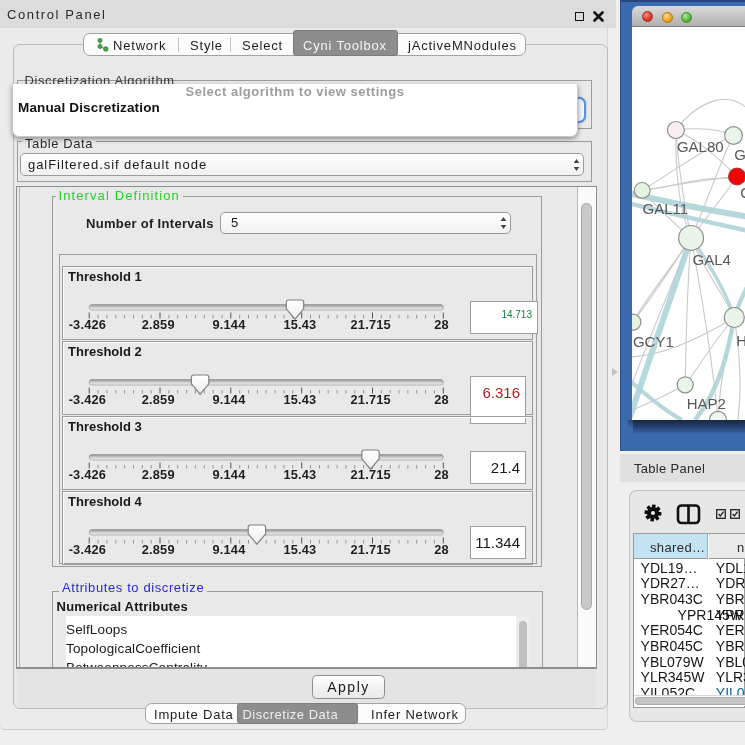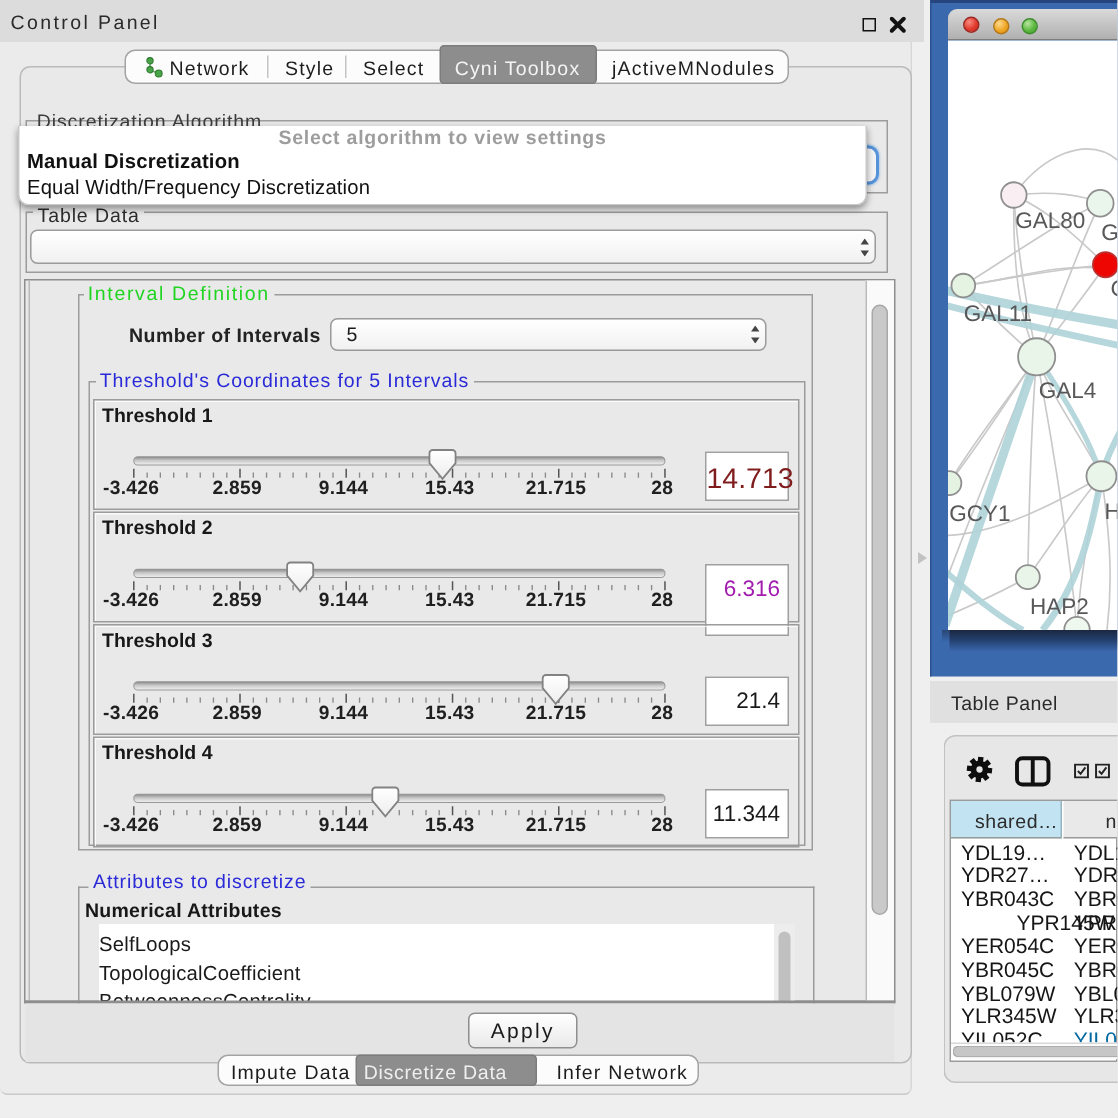--- a/index.html
+++ b/index.html
@@ -33,39 +33,39 @@
 <div class="abs tabtxt" style="left:190px;top:38px;">Style</div>
 <div class="abs tabtxt" style="left:242px;top:38px;">Select</div>
 <div class="abs" style="left:292.5px;top:38px;width:105px;text-align:center;font-size:13px;letter-spacing:0.8px;color:#f4f4f4;">Cyni Toolbox</div>
 <div class="abs tabtxt" style="left:408px;top:38px;text-align:right;">jActiveMNodules</div>
 <div class="grp" style="left:16.7px;top:80px;width:575px;height:49px;"></div>
 <div class="abs" style="left:24.5px;top:72.5px;width:175px;height:11.5px;overflow:hidden;font-size:13px;letter-spacing:0.6px;color:#3c3c3c;">Discretization Algorithm</div>
 <div class="abs" style="left:500px;top:97px;width:86px;height:26px;border:2.5px solid #5693d8;border-radius:7px;background:#f4f4f4;box-shadow:0 0 2px #74a8e0;"></div>
 <div class="grp" style="left:16.7px;top:141px;width:575px;height:41px;"></div>
 <div class="gt" style="left:22px;top:135.5px;">Table Data</div>
 <div class="combo" style="left:20.3px;top:153px;width:564px;height:23px;"></div>
+<div class="abs" style="left:28px;top:157px;font-size:13px;letter-spacing:0.95px;color:#1a1a1a;">galFiltered.sif default node</div>
 <svg class="abs" style="left:573px;top:159px;" width="7" height="12" viewBox="0 0 7 12">
       <path d="M3.5,0 L6.3,4 L0.7,4 Z" fill="#444"></path>
       <path d="M3.5,12 L6.3,8 L0.7,8 Z" fill="#444"></path>
     </svg>
 <div class="abs" style="left:15.5px;top:185.5px;width:581px;height:482.5px;border:1px solid #8e8e8e;background:#e9e9e9;"></div>
 <div class="abs" style="left:19px;top:186.5px;width:1px;height:480px;background:#b9b9b9;"></div>
 <div class="abs" style="left:577px;top:186.5px;width:19px;height:480.5px;background:#fafafa;border-left:1px solid #b9b9b9;"></div>
 <div class="abs" style="left:581px;top:203px;width:11px;height:407px;background:#c9c9c9;border:1px solid #a8a8a8;border-radius:6px;"></div>
 <div class="grp" style="left:52.3px;top:196px;width:490px;height:371px;"></div>
 <div class="gt" style="left:55.5px;top:188px;color:#21d421;letter-spacing:1.1px;">Interval Definition</div>
 <div class="abs" style="left:86px;top:216px;font-size:13px;letter-spacing:0.3px;font-weight:bold;color:#222;">Number of Intervals</div>
 <div class="combo" style="left:220px;top:212px;width:291px;height:21.5px;"></div>
 <div class="abs" style="left:231px;top:215px;font-size:13px;color:#1a1a1a;">5</div>
 <svg class="abs" style="left:500px;top:217px;" width="7" height="12" viewBox="0 0 7 12">
       <path d="M3.5,0 L6.3,4 L0.7,4 Z" fill="#444"></path>
       <path d="M3.5,12 L6.3,8 L0.7,8 Z" fill="#444"></path>
     </svg>
 <div class="grp" style="left:58.5px;top:254px;width:478px;height:310px;"></div>
-<div class="gt" style="left:63.5px;top:245.5px;color:#2a2ad8;">Threshold's Coordinates for 5 Intervals</div>
 <div class="abs" style="left:62px;top:265.5px;width:470.5px;height:74px;border:1px solid #9c9c9c;box-shadow:inset 1px 1px 0 rgba(255,255,255,.8);"></div>
     <div class="abs" style="left:68px;top:268.5px;font-size:13px;font-weight:bold;color:#181818;">Threshold 1</div>
     <svg class="abs" style="left:62px;top:265.5px;" width="470" height="73" viewBox="0 0 470 73">
       <defs>
         <linearGradient id="tg1" x1="0" y1="0" x2="0" y2="1">
           <stop offset="0" stop-color="#8b8b8b"></stop>
           <stop offset="0.45" stop-color="#c9c9c9"></stop>
           <stop offset="1" stop-color="#f2f2f2"></stop>
         </linearGradient>
         <linearGradient id="th1" x1="0" y1="0" x2="0" y2="1">
@@ -77,21 +77,21 @@
       <path d="M27.2,46.5V52.5 M98.0,46.5V52.5 M168.8,46.5V52.5 M239.7,46.5V52.5 M310.5,46.5V52.5 M381.3,46.5V52.5" stroke="#555" stroke-width="1"></path>
       <path d="M36.1,49V52.5 M44.9,49V52.5 M53.8,49V52.5 M62.6,49V52.5 M71.5,49V52.5 M80.3,49V52.5 M89.2,49V52.5 M106.9,49V52.5 M115.7,49V52.5 M124.6,49V52.5 M133.4,49V52.5 M142.3,49V52.5 M151.1,49V52.5 M160.0,49V52.5 M177.7,49V52.5 M186.5,49V52.5 M195.4,49V52.5 M204.2,49V52.5 M213.1,49V52.5 M222.0,49V52.5 M230.8,49V52.5 M248.5,49V52.5 M257.4,49V52.5 M266.2,49V52.5 M275.1,49V52.5 M283.9,49V52.5 M292.8,49V52.5 M301.6,49V52.5 M319.3,49V52.5 M328.2,49V52.5 M337.0,49V52.5 M345.9,49V52.5 M354.7,49V52.5 M363.6,49V52.5 M372.4,49V52.5" stroke="#8a8a8a" stroke-width="0.9"></path>
       <text x="25.4" y="63" font-size="12.8" font-weight="bold" letter-spacing="0.2" fill="#1f1f1f" text-anchor="middle" font-family="Liberation Sans">-3.426</text>
       <text x="96.2" y="63" font-size="12.8" font-weight="bold" letter-spacing="0.2" fill="#1f1f1f" text-anchor="middle" font-family="Liberation Sans">2.859</text>
       <text x="167.0" y="63" font-size="12.8" font-weight="bold" letter-spacing="0.2" fill="#1f1f1f" text-anchor="middle" font-family="Liberation Sans">9.144</text>
       <text x="237.9" y="63" font-size="12.8" font-weight="bold" letter-spacing="0.2" fill="#1f1f1f" text-anchor="middle" font-family="Liberation Sans">15.43</text>
       <text x="308.7" y="63" font-size="12.8" font-weight="bold" letter-spacing="0.2" fill="#1f1f1f" text-anchor="middle" font-family="Liberation Sans">21.715</text>
       <text x="379.5" y="63" font-size="12.8" font-weight="bold" letter-spacing="0.2" fill="#1f1f1f" text-anchor="middle" font-family="Liberation Sans">28</text>
       <path d="M226.5,34 h13 a2.2,2.2 0 0 1 2.2,2.2 v6.6 l-8.7,10.4 l-8.7,-10.4 v-6.6 a2.2,2.2 0 0 1 2.2,-2.2 z" fill="url(#th1)" stroke="#828282" stroke-width="1.2"></path>
     </svg>
-    <div class="abs" style="left:470px;top:300.5px;width:56px;height:33px;background:#fff;border:1px solid #9f9f9f;font-size:19px;color:#7f1d1d;text-align:right;padding:7px 5px 0 0;">14.713</div>
+    <div class="abs" style="left:470px;top:300.5px;width:68px;height:33px;background:#fff;border:1px solid #9f9f9f;font-size:10px;color:#15803d;text-align:right;padding:7px 5px 0 0;">14.713</div>
 <div class="abs" style="left:62px;top:340.5px;width:470.5px;height:74px;border:1px solid #9c9c9c;box-shadow:inset 1px 1px 0 rgba(255,255,255,.8);"></div>
     <div class="abs" style="left:68px;top:343.5px;font-size:13px;font-weight:bold;color:#181818;">Threshold 2</div>
     <svg class="abs" style="left:62px;top:340.5px;" width="470" height="73" viewBox="0 0 470 73">
       <defs>
         <linearGradient id="tg2" x1="0" y1="0" x2="0" y2="1">
           <stop offset="0" stop-color="#8b8b8b"></stop>
           <stop offset="0.45" stop-color="#c9c9c9"></stop>
           <stop offset="1" stop-color="#f2f2f2"></stop>
         </linearGradient>
         <linearGradient id="th2" x1="0" y1="0" x2="0" y2="1">
@@ -103,21 +103,21 @@
       <path d="M27.2,46.5V52.5 M98.0,46.5V52.5 M168.8,46.5V52.5 M239.7,46.5V52.5 M310.5,46.5V52.5 M381.3,46.5V52.5" stroke="#555" stroke-width="1"></path>
       <path d="M36.1,49V52.5 M44.9,49V52.5 M53.8,49V52.5 M62.6,49V52.5 M71.5,49V52.5 M80.3,49V52.5 M89.2,49V52.5 M106.9,49V52.5 M115.7,49V52.5 M124.6,49V52.5 M133.4,49V52.5 M142.3,49V52.5 M151.1,49V52.5 M160.0,49V52.5 M177.7,49V52.5 M186.5,49V52.5 M195.4,49V52.5 M204.2,49V52.5 M213.1,49V52.5 M222.0,49V52.5 M230.8,49V52.5 M248.5,49V52.5 M257.4,49V52.5 M266.2,49V52.5 M275.1,49V52.5 M283.9,49V52.5 M292.8,49V52.5 M301.6,49V52.5 M319.3,49V52.5 M328.2,49V52.5 M337.0,49V52.5 M345.9,49V52.5 M354.7,49V52.5 M363.6,49V52.5 M372.4,49V52.5" stroke="#8a8a8a" stroke-width="0.9"></path>
       <text x="25.4" y="63" font-size="12.8" font-weight="bold" letter-spacing="0.2" fill="#1f1f1f" text-anchor="middle" font-family="Liberation Sans">-3.426</text>
       <text x="96.2" y="63" font-size="12.8" font-weight="bold" letter-spacing="0.2" fill="#1f1f1f" text-anchor="middle" font-family="Liberation Sans">2.859</text>
       <text x="167.0" y="63" font-size="12.8" font-weight="bold" letter-spacing="0.2" fill="#1f1f1f" text-anchor="middle" font-family="Liberation Sans">9.144</text>
       <text x="237.9" y="63" font-size="12.8" font-weight="bold" letter-spacing="0.2" fill="#1f1f1f" text-anchor="middle" font-family="Liberation Sans">15.43</text>
       <text x="308.7" y="63" font-size="12.8" font-weight="bold" letter-spacing="0.2" fill="#1f1f1f" text-anchor="middle" font-family="Liberation Sans">21.715</text>
       <text x="379.5" y="63" font-size="12.8" font-weight="bold" letter-spacing="0.2" fill="#1f1f1f" text-anchor="middle" font-family="Liberation Sans">28</text>
       <path d="M131.6,34 h13 a2.2,2.2 0 0 1 2.2,2.2 v6.6 l-8.7,10.4 l-8.7,-10.4 v-6.6 a2.2,2.2 0 0 1 2.2,-2.2 z" fill="url(#th2)" stroke="#828282" stroke-width="1.2"></path>
     </svg>
-    <div class="abs" style="left:470px;top:375.5px;width:56px;height:48px;background:#fff;border:1px solid #9f9f9f;font-size:15px;color:#a21caf;text-align:right;padding:7px 5px 0 0;">6.316</div>
+    <div class="abs" style="left:470px;top:375.5px;width:56px;height:48px;background:#fff;border:1px solid #9f9f9f;font-size:15px;color:#b91c1c;text-align:right;padding:7px 5px 0 0;">6.316</div>
 <div class="abs" style="left:62px;top:415.5px;width:470.5px;height:74px;border:1px solid #9c9c9c;box-shadow:inset 1px 1px 0 rgba(255,255,255,.8);"></div>
     <div class="abs" style="left:68px;top:418.5px;font-size:13px;font-weight:bold;color:#181818;">Threshold 3</div>
     <svg class="abs" style="left:62px;top:415.5px;" width="470" height="73" viewBox="0 0 470 73">
       <defs>
         <linearGradient id="tg3" x1="0" y1="0" x2="0" y2="1">
           <stop offset="0" stop-color="#8b8b8b"></stop>
           <stop offset="0.45" stop-color="#c9c9c9"></stop>
           <stop offset="1" stop-color="#f2f2f2"></stop>
         </linearGradient>
         <linearGradient id="th3" x1="0" y1="0" x2="0" y2="1">
@@ -279,13 +279,12 @@
         <div class="abs" style="left:715.8px;top:669.2px;font-size:14px;color:#161616;">YLR3</div>
         <div class="abs" style="left:640.6px;top:684.9px;font-size:14px;color:#161616;">YIL052C</div>
         <div class="abs" style="left:715.8px;top:684.9px;font-size:14px;color:#0369a1;">YIL0</div>
       </div>
     </div>
 <div class="abs" style="left:633.9px;top:695.3px;width:111px;height:11px;background:#fbfbfb;border-top:1px solid #d8d8d8;"></div>
 <div class="abs" style="left:635px;top:696.5px;width:110px;height:8.5px;background:#c6c6c6;border:1px solid #aeaeae;border-radius:4.5px 0 0 4.5px;border-right:none;"></div>
 <div class="abs" style="left:12px;top:83.5px;width:566.3px;height:53px;background:#ffffff;border:1px solid #c9c9c9;border-top:none;border-radius:0 0 7px 7px;box-shadow:0 2px 5px rgba(0,0,0,0.4);"></div>
 <div class="abs" style="left:12px;top:83.8px;width:566px;text-align:center;font-size:13px;letter-spacing:0.5px;font-weight:bold;color:#9d9d9d;">Select algorithm to view settings</div>
 <div class="abs" style="left:18px;top:100px;font-size:13.5px;letter-spacing:0.15px;font-weight:bold;color:#111;">Manual Discretization</div>
-<div class="abs" style="left:18px;top:116.5px;font-size:13.5px;letter-spacing:0.1px;color:#111;">Equal Width/Frequency Discretization</div>
 </div>
 </body></html>

